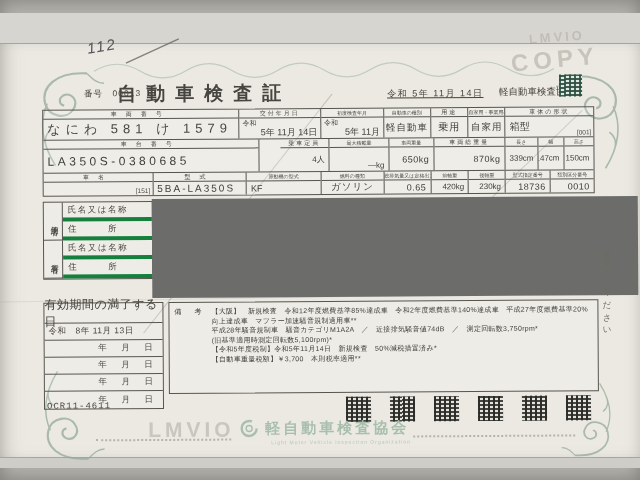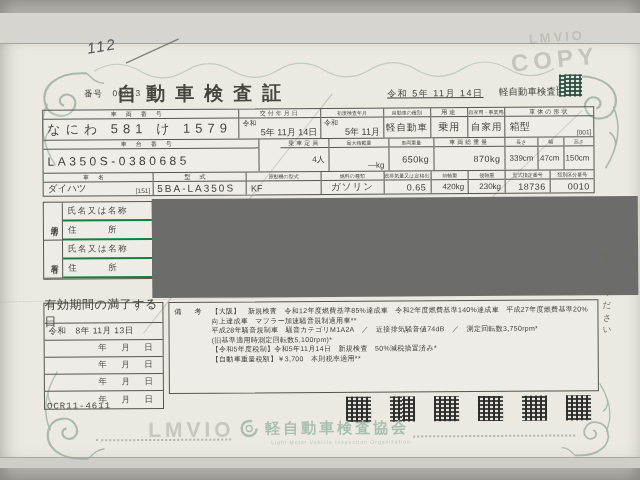--- a/index.html
+++ b/index.html
@@ -56,21 +56,21 @@
   .codebr{position:absolute;right:2px;bottom:1px;font-size:6.5px;color:#4b4941;}
 
   
   .ownerblk{position:absolute;left:43px;top:200px;width:110px;border:1px solid #57554f;box-sizing:border-box;
             display:grid;grid-template-columns:19px 1fr;grid-auto-rows:19px;background:rgba(255,255,255,.15);}
   .vlab{writing-mode:vertical-rl;font-size:8px;letter-spacing:1px;color:#45433c;display:flex;align-items:center;justify-content:center;
         border-right:1px solid #57554f;border-bottom:1px solid #57554f;}
   .vlab.u{grid-row:1/3;grid-column:1;}
   .vlab.o{grid-row:3/5;grid-column:1;}
   .olab{grid-column:2;display:flex;align-items:center;padding-left:5px;font-size:8.5px;letter-spacing:1.5px;color:#44423b;
-        border-bottom:2px solid #15803d;white-space:nowrap;}
+        border-bottom:4px solid #15803d;white-space:nowrap;}
   .base{grid-column:1/3;display:flex;align-items:center;padding-left:6px;font-size:8.5px;letter-spacing:1px;color:#44423b;white-space:nowrap;}
   .redact{position:absolute;left:152px;top:198px;width:486px;height:99px;background:#6c6c6a;}
 
   
   .validity{position:absolute;left:43px;top:301px;width:120px;border:1px solid #57554f;box-sizing:border-box;background:rgba(255,255,255,.15);}
   .vrow{height:17px;border-bottom:1px solid #57554f;display:flex;align-items:center;font-size:8.5px;color:#44423b;box-sizing:border-box;}
   .vrow:last-child{border-bottom:none;}
   .vhead{height:20px;justify-content:center;letter-spacing:.5px;font-size:12px;}
   .vdate{padding-left:4px;letter-spacing:.5px;white-space:nowrap;}
   .vblank{justify-content:flex-end;padding-right:7px;letter-spacing:3px;color:#4b4942;}
@@ -225,21 +225,20 @@
         </div>
         <div class="cell" style="width:29px;">
           <div class="clabel cram">高さ</div>
           <div class="cval snum">150cm</div>
         </div>
       </div>
 
       <div class="row">
         <div class="cell" style="width:110px;">
           <div class="clabel wide">車名</div>
-          <div class="cval" style="font-size:9.5px;">ダイハツ</div>
           <div class="codebr">[151]</div>
         </div>
         <div class="cell" style="width:94px;">
           <div class="clabel wide">型式</div>
           <div class="cval model">5BA-LA350S</div>
         </div>
         <div class="cell" style="width:75px;">
           <div class="clabel cram">原動機の型式</div>
           <div class="cval" style="font-size:9px;">KF</div>
         </div>

